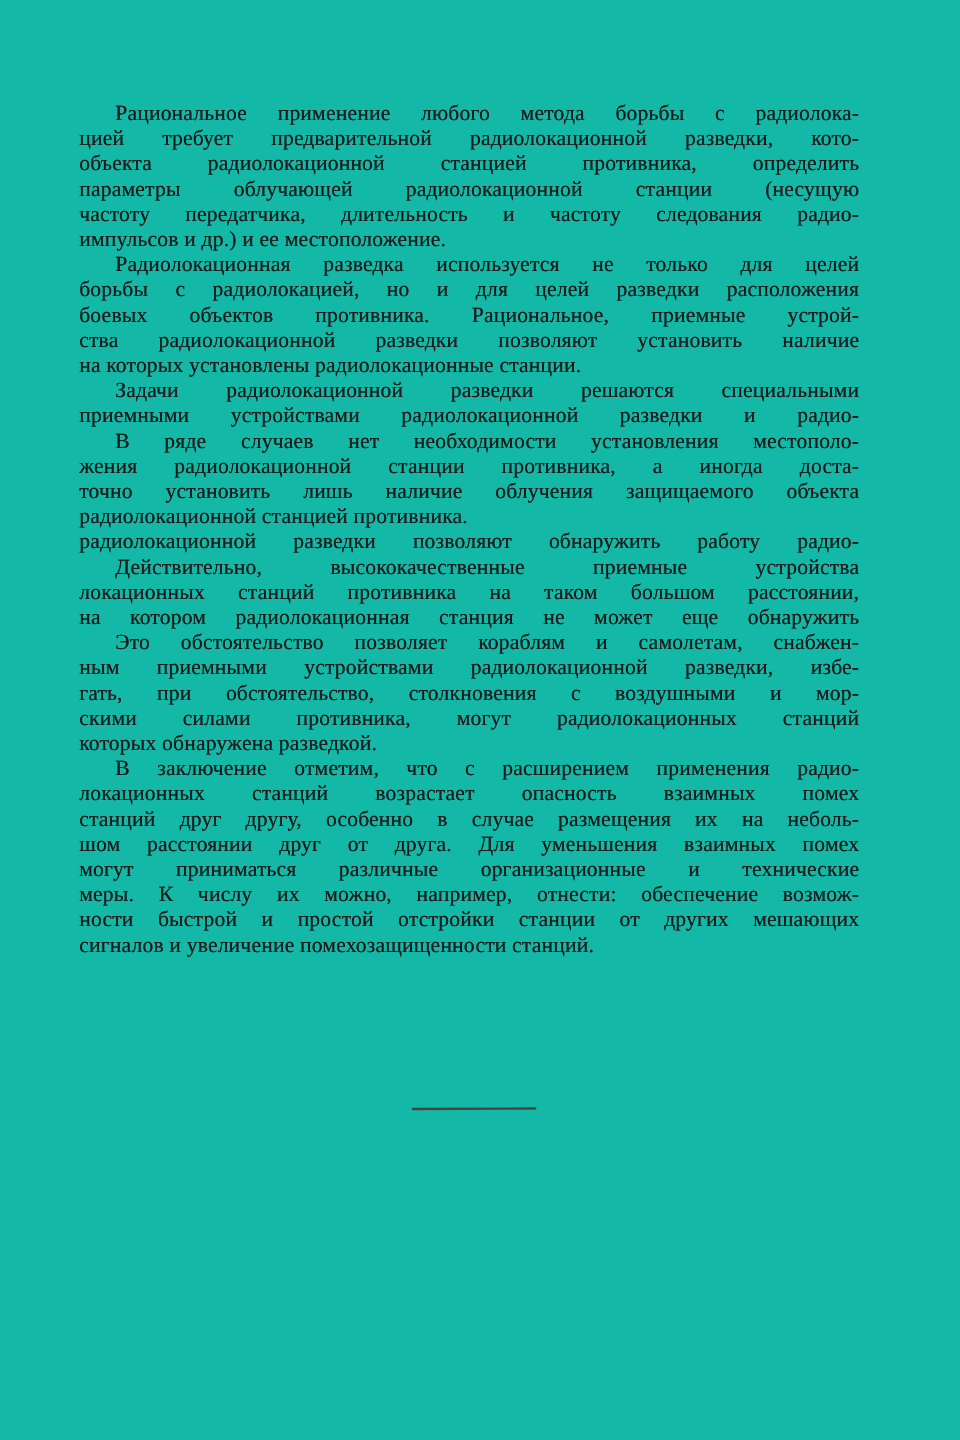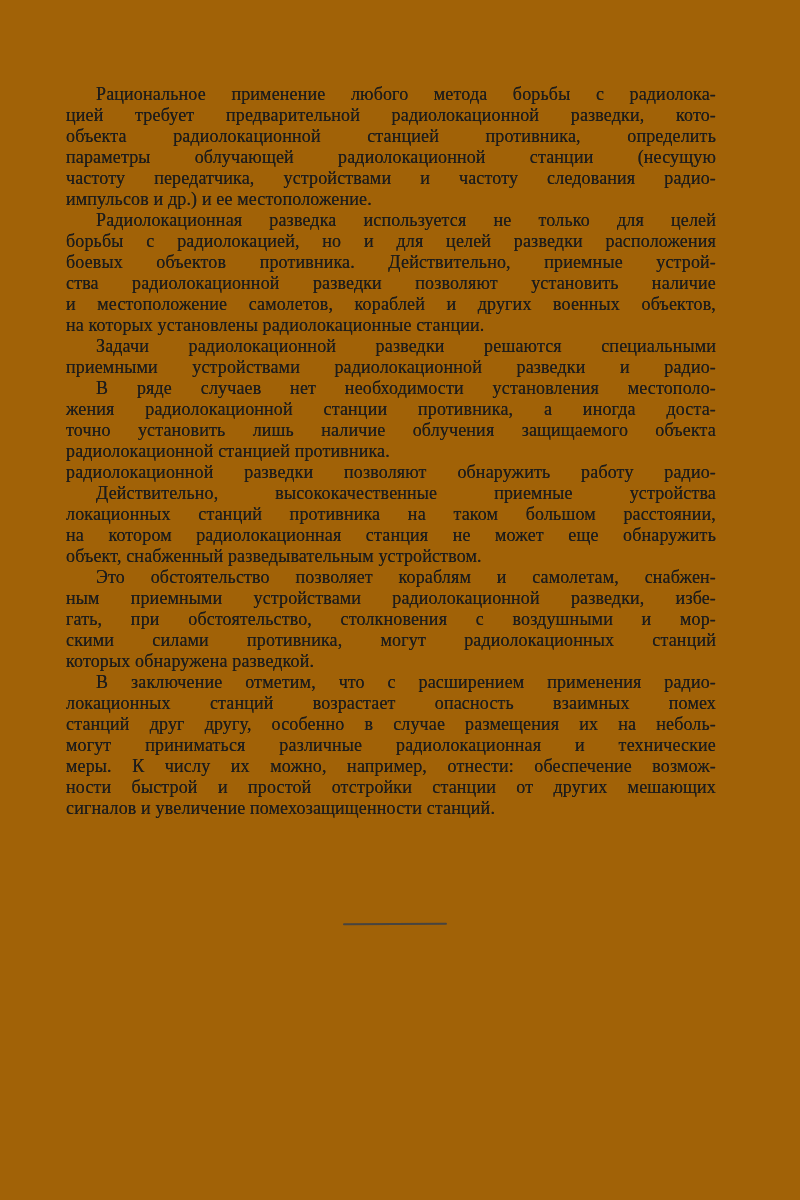--- a/index.html
+++ b/index.html
@@ -36,66 +36,65 @@
     width: 104px;
     height: 2px;
     background: #474440;
     border-radius: 1px;
     transform: rotate(-0.25deg);
   }
 </style>
 </head>
 <body>
 
-<div class="page" style="background: #a16207; color: rgb(28, 28, 28); font-family: Liberation Serif, serif;">
+<div class="page" style="background: #14b8a6; color: rgb(28, 28, 28); font-family: Liberation Serif, serif;">
   <div class="text-block" id="text-block">
       <div class="paragraph">
         <div class="line first">Рациональное применение любого метода борьбы с радиолока-</div>
         <div class="line">цией требует предварительной радиолокационной разведки, кото-</div>
         <div class="line">объекта радиолокационной станцией противника, определить</div>
         <div class="line">параметры облучающей радиолокационной станции (несущую</div>
-        <div class="line">частоту передатчика, устройствами и частоту следования радио-</div>
+        <div class="line">частоту передатчика, длительность и частоту следования радио-</div>
         <div class="line last">импульсов и др.) и ее местоположение.</div>
       </div>
       <div class="paragraph">
         <div class="line first">Радиолокационная разведка используется не только для целей</div>
         <div class="line">борьбы с радиолокацией, но и для целей разведки расположения</div>
-        <div class="line">боевых объектов противника. Действительно, приемные устрой-</div>
+        <div class="line">боевых объектов противника. Рациональное, приемные устрой-</div>
         <div class="line">ства радиолокационной разведки позволяют установить наличие</div>
-        <div class="line">и местоположение самолетов, кораблей и других военных объектов,</div>
         <div class="line last">на которых установлены радиолокационные станции.</div>
       </div>
       <div class="paragraph">
         <div class="line first">Задачи радиолокационной разведки решаются специальными</div>
         <div class="line">приемными устройствами радиолокационной разведки и радио-</div>
       </div>
       <div class="paragraph">
         <div class="line first">В ряде случаев нет необходимости установления местополо-</div>
         <div class="line">жения радиолокационной станции противника, а иногда доста-</div>
         <div class="line">точно установить лишь наличие облучения защищаемого объекта</div>
         <div class="line last">радиолокационной станцией противника.</div>
       </div>
       <div class="paragraph">
         <div class="line">радиолокационной разведки позволяют обнаружить работу радио-</div>
         <div class="line first">Действительно, высококачественные приемные устройства</div>
         <div class="line">локационных станций противника на таком большом расстоянии,</div>
         <div class="line">на котором радиолокационная станция не может еще обнаружить</div>
-        <div class="line last">объект, снабженный разведывательным устройством.</div>
       </div>
       <div class="paragraph">
         <div class="line first">Это обстоятельство позволяет кораблям и самолетам, снабжен-</div>
         <div class="line">ным приемными устройствами радиолокационной разведки, избе-</div>
         <div class="line">гать, при обстоятельство, столкновения с воздушными и мор-</div>
         <div class="line">скими силами противника, могут радиолокационных станций</div>
         <div class="line last">которых обнаружена разведкой.</div>
       </div>
       <div class="paragraph">
         <div class="line first">В заключение отметим, что с расширением применения радио-</div>
         <div class="line">локационных станций возрастает опасность взаимных помех</div>
         <div class="line">станций друг другу, особенно в случае размещения их на неболь-</div>
-        <div class="line">могут приниматься различные радиолокационная и технические</div>
+        <div class="line">шом расстоянии друг от друга. Для уменьшения взаимных помех</div>
+        <div class="line">могут приниматься различные организационные и технические</div>
         <div class="line">меры. К числу их можно, например, отнести: обеспечение возмож-</div>
         <div class="line">ности быстрой и простой отстройки станции от других мешающих</div>
         <div class="line last">сигналов и увеличение помехозащищенности станций.</div>
       </div>
     </div>
   <div class="end-rule" style="display: block;"></div>
 </div>
 
 </body></html>

